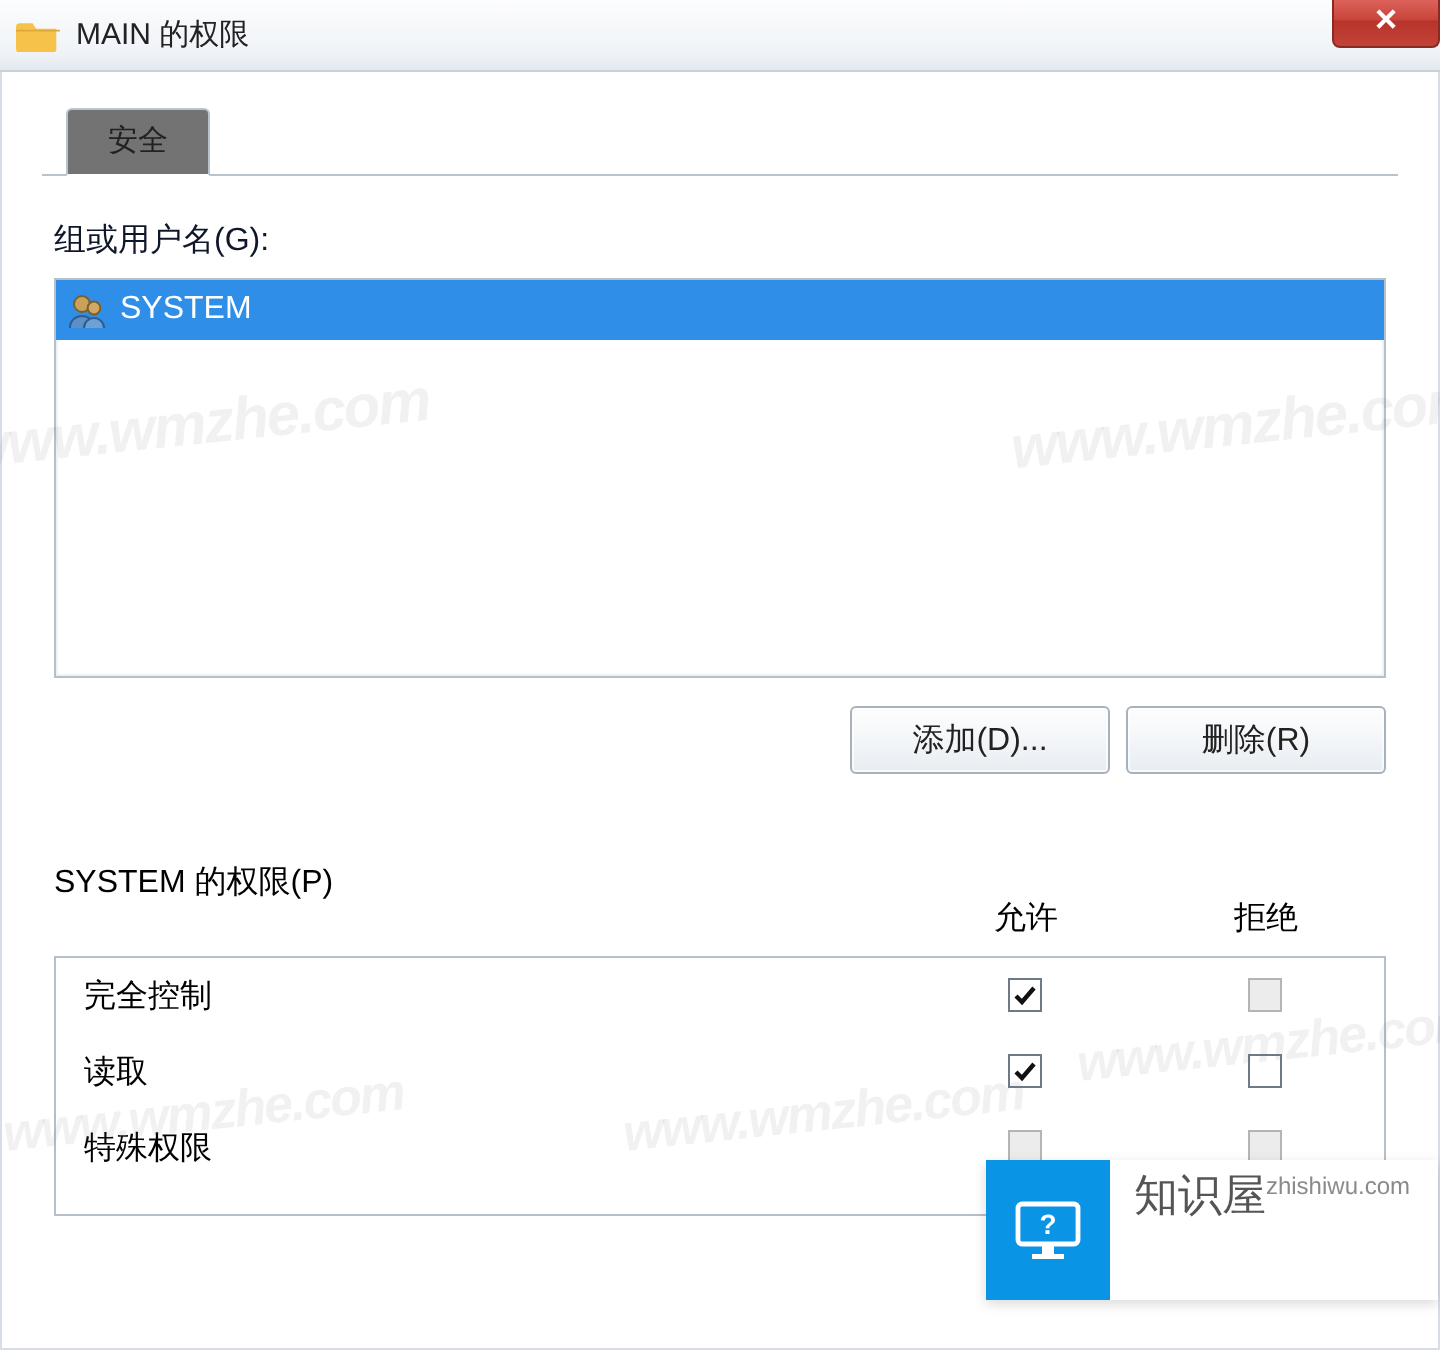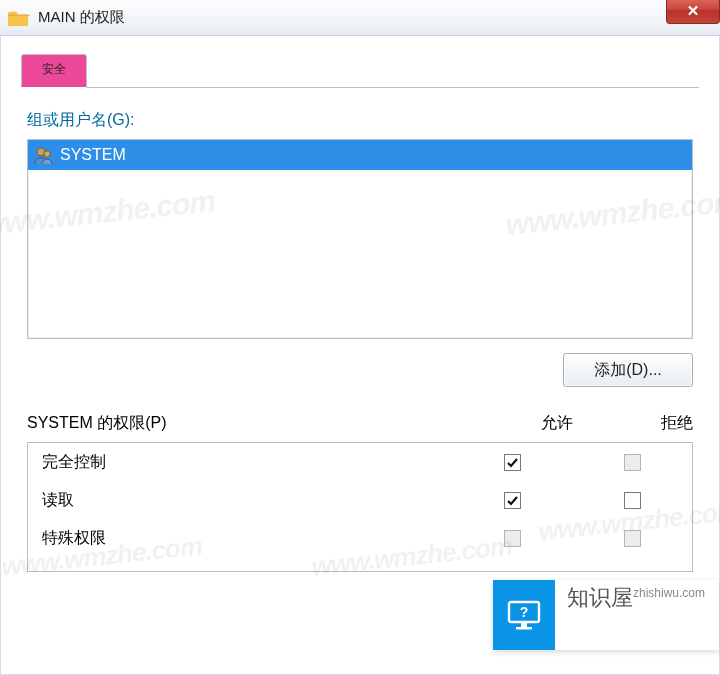--- a/index.html
+++ b/index.html
@@ -57,44 +57,44 @@
     height: calc(675px - 36px);
     position: relative;
   }
   .tabstrip {
     position: relative;
     height: 34px;
   }
   .tab {
     position: absolute;
     top: 0;
-    left: 0;
+    left: 12px;
     height: 34px;
     padding: 6px 20px 0 20px;
     border: 1px solid #b9c3cd;
     border-bottom: 1px solid #fff;
-    background: #ec4899;
+    background: #737373;
     border-top-left-radius: 3px;
     border-top-right-radius: 3px;
-    font-size: 12px;
+    font-size: 15px;
     color: #222;
     z-index: 2;
   }
   .tabstrip::after{
     content:"";
     position:absolute;
     left:0; right:0; bottom:0;
     border-bottom:1px solid #b9c3cd;
     z-index:1;
   }
 
   .section-label {
     margin: 22px 0 8px 6px;
     font-size: 16px;
-    color: #0369a1;
+    color: #0f172a;
   }
 
   .userlist {
     border: 1px solid #b6bfc9;
     background: #fff;
     height: 200px;
     overflow: auto;
     margin: 0 6px;
     box-shadow: inset 0 0 0 1px #eef2f6;
   }
@@ -137,21 +137,21 @@
     box-shadow: inset 0 0 0 1px rgba(255,255,255,0.6);
   }
 
   .perm-header {
     display: flex;
     align-items: center;
     margin: 26px 6px 8px 6px;
     font-size: 16px;
   }
   .perm-header .label { flex: 1; }
-  .perm-header .col { width: 120px; text-align: right; }
+  .perm-header .col { width: 120px; text-align: center; margin-top: 36px; }
 
   .perm-list {
     border: 1px solid #b6bfc9;
     background: #fff;
     margin: 0 6px;
     height: 130px;
     overflow: auto;
   }
   .perm-row {
     display: flex;
@@ -251,20 +251,21 @@
             <path d="M1 19c0-4 3-6 6-6s6 2 6 6" fill="#5c8fc7" stroke="#2e5c8c"></path>
             <circle cx="13" cy="9" r="3.2" fill="#d0aa64" stroke="#7a6028"></circle>
             <path d="M8 19c0-3 2.5-5 5-5s5 2 5 5" fill="#6fa0d4" stroke="#2e5c8c"></path>
           </svg></span>
         <span>SYSTEM</span>
       </div>
     </div>
 
   <div class="btn-row">
     <button class="win-btn">添加(D)...</button>
+    <button class="win-btn">删除(R)</button>
   </div>
 
   <div class="perm-header">
     <div class="label">SYSTEM 的权限(P)</div>
     <div class="col">允许</div>
     <div class="col">拒绝</div>
   </div>
 
   <div class="perm-list" id="permlist">
       <div class="perm-row">

